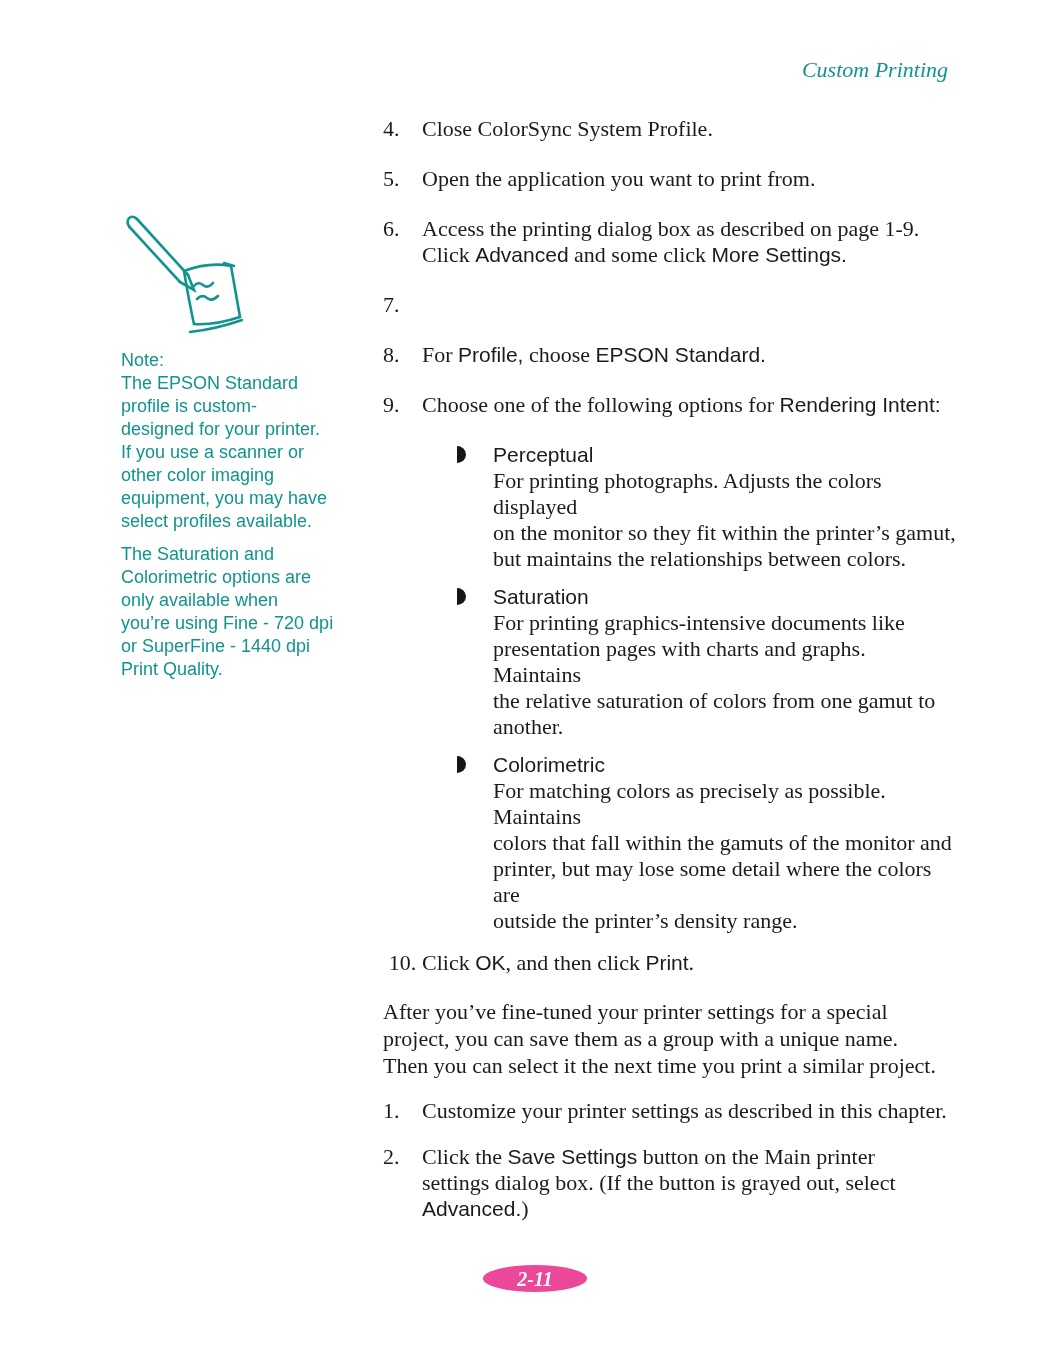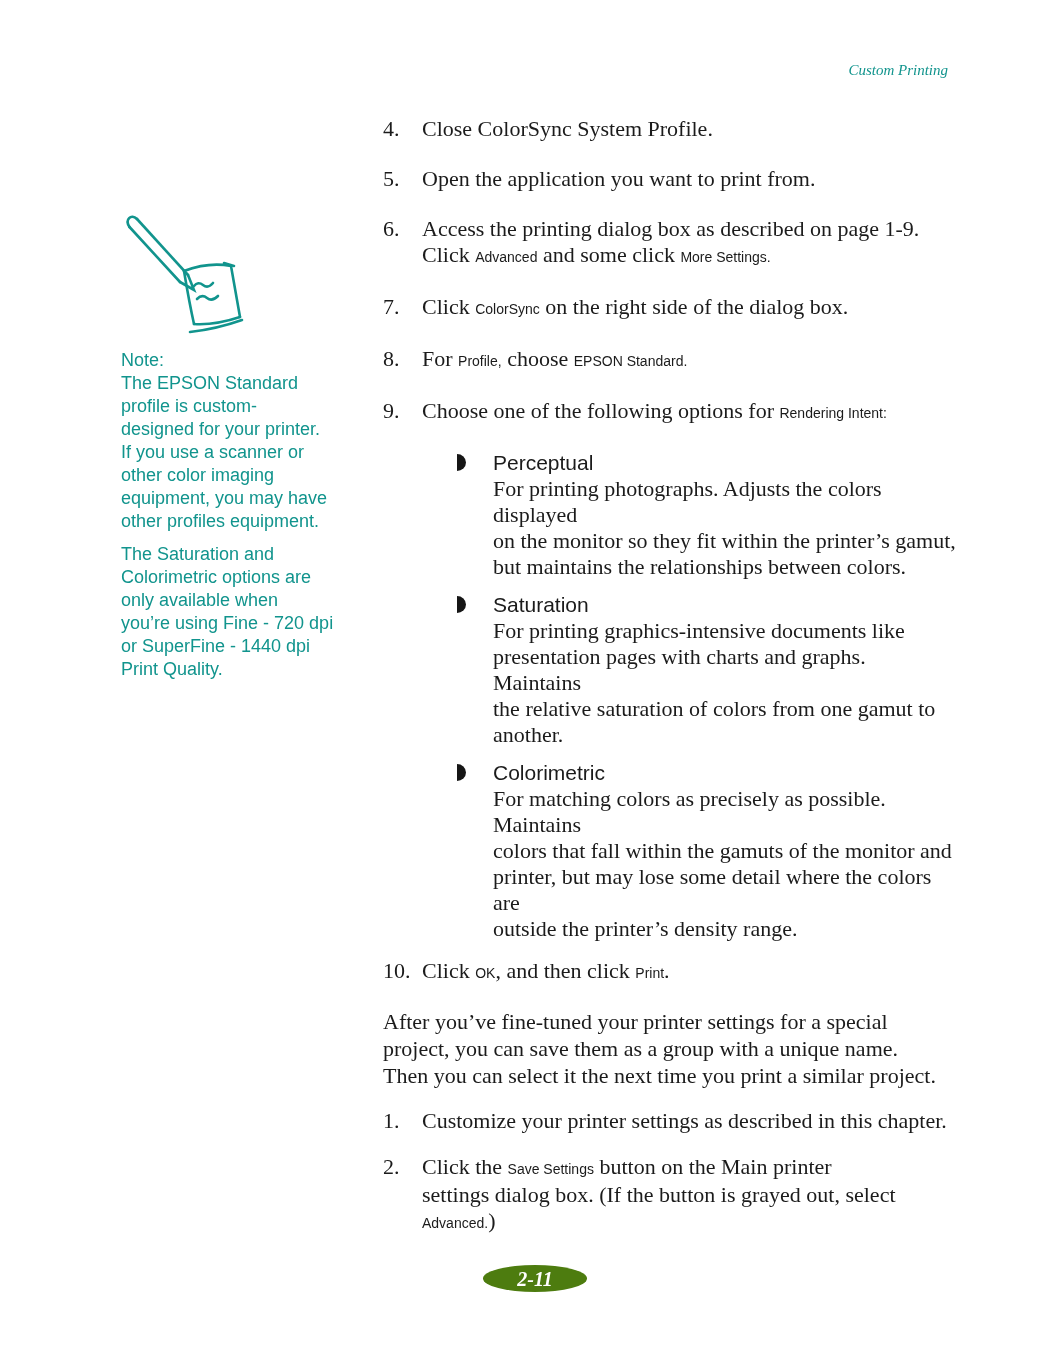--- a/index.html
+++ b/index.html
@@ -4,49 +4,49 @@
 <style>
   html,body{margin:0;padding:0;background:#e8e8e8;}
   .page{
     position:relative;width:1048px;height:1350px;margin:0 auto;
     background:#ffffff;color:#1b1b1b;overflow:hidden;
     font-family:"Liberation Serif",serif;
   }
   
   .running-head{
     position:absolute;top:57px;right:100px;
-    font-style:italic;font-size:15px;line-height:26px;
+    font-style:italic;font-size:22px;line-height:26px;
   }
   
   .note-col{
     position:absolute;left:121px;top:213px;width:232px;
     font-family:"Liberation Sans",sans-serif;
     font-size:18px;line-height:23px;
   }
   .note-col p{margin:0;white-space:pre-line;}
   .note-col .p2{margin-top:10px;}
   .note-icon{display:block;margin:0 0 6px 0;}
   
   .main-col{
     position:absolute;left:383px;top:116px;width:575px;
     font-size:22px;line-height:26px;
   }
   .step{display:flex;margin-bottom:24px;}
   .step-num{width:39px;flex:none;}
   .step-body{white-space:pre-line;}
-  .run.sans{font-family:"Liberation Sans",sans-serif;font-size:14px;}
+  .run.sans{font-family:"Liberation Sans",sans-serif;font-size:21px;}
   .run.serif{font-family:"Liberation Serif",serif;}
   .bullets{margin:18px 0 16px 74px;}
   .bullet{display:flex;margin-bottom:12px;}
   .bullet-marker{width:36px;flex:none;padding-top:4px;}
   .bullet-glyph{width:9px;height:17px;background:#161616;
     border-radius:0 9px 9px 0 / 0 50% 50% 0;}
   .bullet-title{font-family:"Liberation Sans",sans-serif;font-size:21px;line-height:26px;}
   .bullet-body{white-space:pre-line;}
-  .step-ten{margin-top:6px;margin-bottom:0;}
+  .step-ten{margin-top:6px;margin-bottom:0;text-align:center;}
   .section-heading{
     font-family:"Liberation Serif",serif;font-weight:700;
     font-size:38px;line-height:44px;margin:52px 0 0 0;
   }
   .intro{white-space:pre-line;margin:22px 0 0 0;line-height:27px;}
   .steps-bottom{margin-top:19px;}
   .steps-bottom .step{margin-bottom:20px;}
   
   .page-badge{
     position:absolute;left:483px;top:1265px;width:104px;height:27px;
@@ -85,21 +85,21 @@
         <path d="M76,86 q5,-5 10,-1 t11,-2"></path>
       </g>
     </svg>
     <p class="p1">Note:
 The EPSON Standard
 profile is custom-
 designed for your printer.
 If you use a scanner or
 other color imaging
 equipment, you may have
-other profiles equipment.</p>
+select profiles available.</p>
     <p class="p2">The Saturation and
 Colorimetric options are
 only available when
 you’re using Fine - 720 dpi
 or SuperFine - 1440 dpi
 Print Quality.</p>
   </div>
 
   <div class="main-col">
     <div id="steps-top">
@@ -111,21 +111,20 @@
           <span class="step-num">5.</span>
           <div class="step-body"><span class="run serif">Open the application you want to print from.</span></div>
         </div>
         <div class="step">
           <span class="step-num">6.</span>
           <div class="step-body"><span class="run serif">Access the printing dialog box as described on page 1-9.
 Click </span><span class="run sans">Advanced</span><span class="run serif"> and some click </span><span class="run sans">More Settings.</span></div>
         </div>
         <div class="step">
           <span class="step-num">7.</span>
-          <div class="step-body"><span class="run serif">Click </span><span class="run sans">ColorSync</span><span class="run serif"> on the right side of the dialog box.</span></div>
         </div>
         <div class="step">
           <span class="step-num">8.</span>
           <div class="step-body"><span class="run serif">For </span><span class="run sans">Profile,</span><span class="run serif"> choose </span><span class="run sans">EPSON Standard.</span></div>
         </div>
         <div class="step">
           <span class="step-num">9.</span>
           <div class="step-body"><span class="run serif">Choose one of the following options for </span><span class="run sans">Rendering Intent:</span></div>
         </div>
       </div>
@@ -182,17 +181,17 @@
         </div>
         <div class="step">
           <span class="step-num">2.</span>
           <div class="step-body"><span class="run serif">Click the </span><span class="run sans">Save Settings</span><span class="run serif"> button on the Main printer
 settings dialog box. (If the button is grayed out, select
 </span><span class="run sans">Advanced.</span><span class="run serif">)</span></div>
         </div>
       </div>
   </div>
 
-  <div class="page-badge" style="background: #4d7c0f;">
+  <div class="page-badge" style="background: #ec4899;">
     <span>2-11</span>
   </div>
 
 </div>
 
 </body></html>

